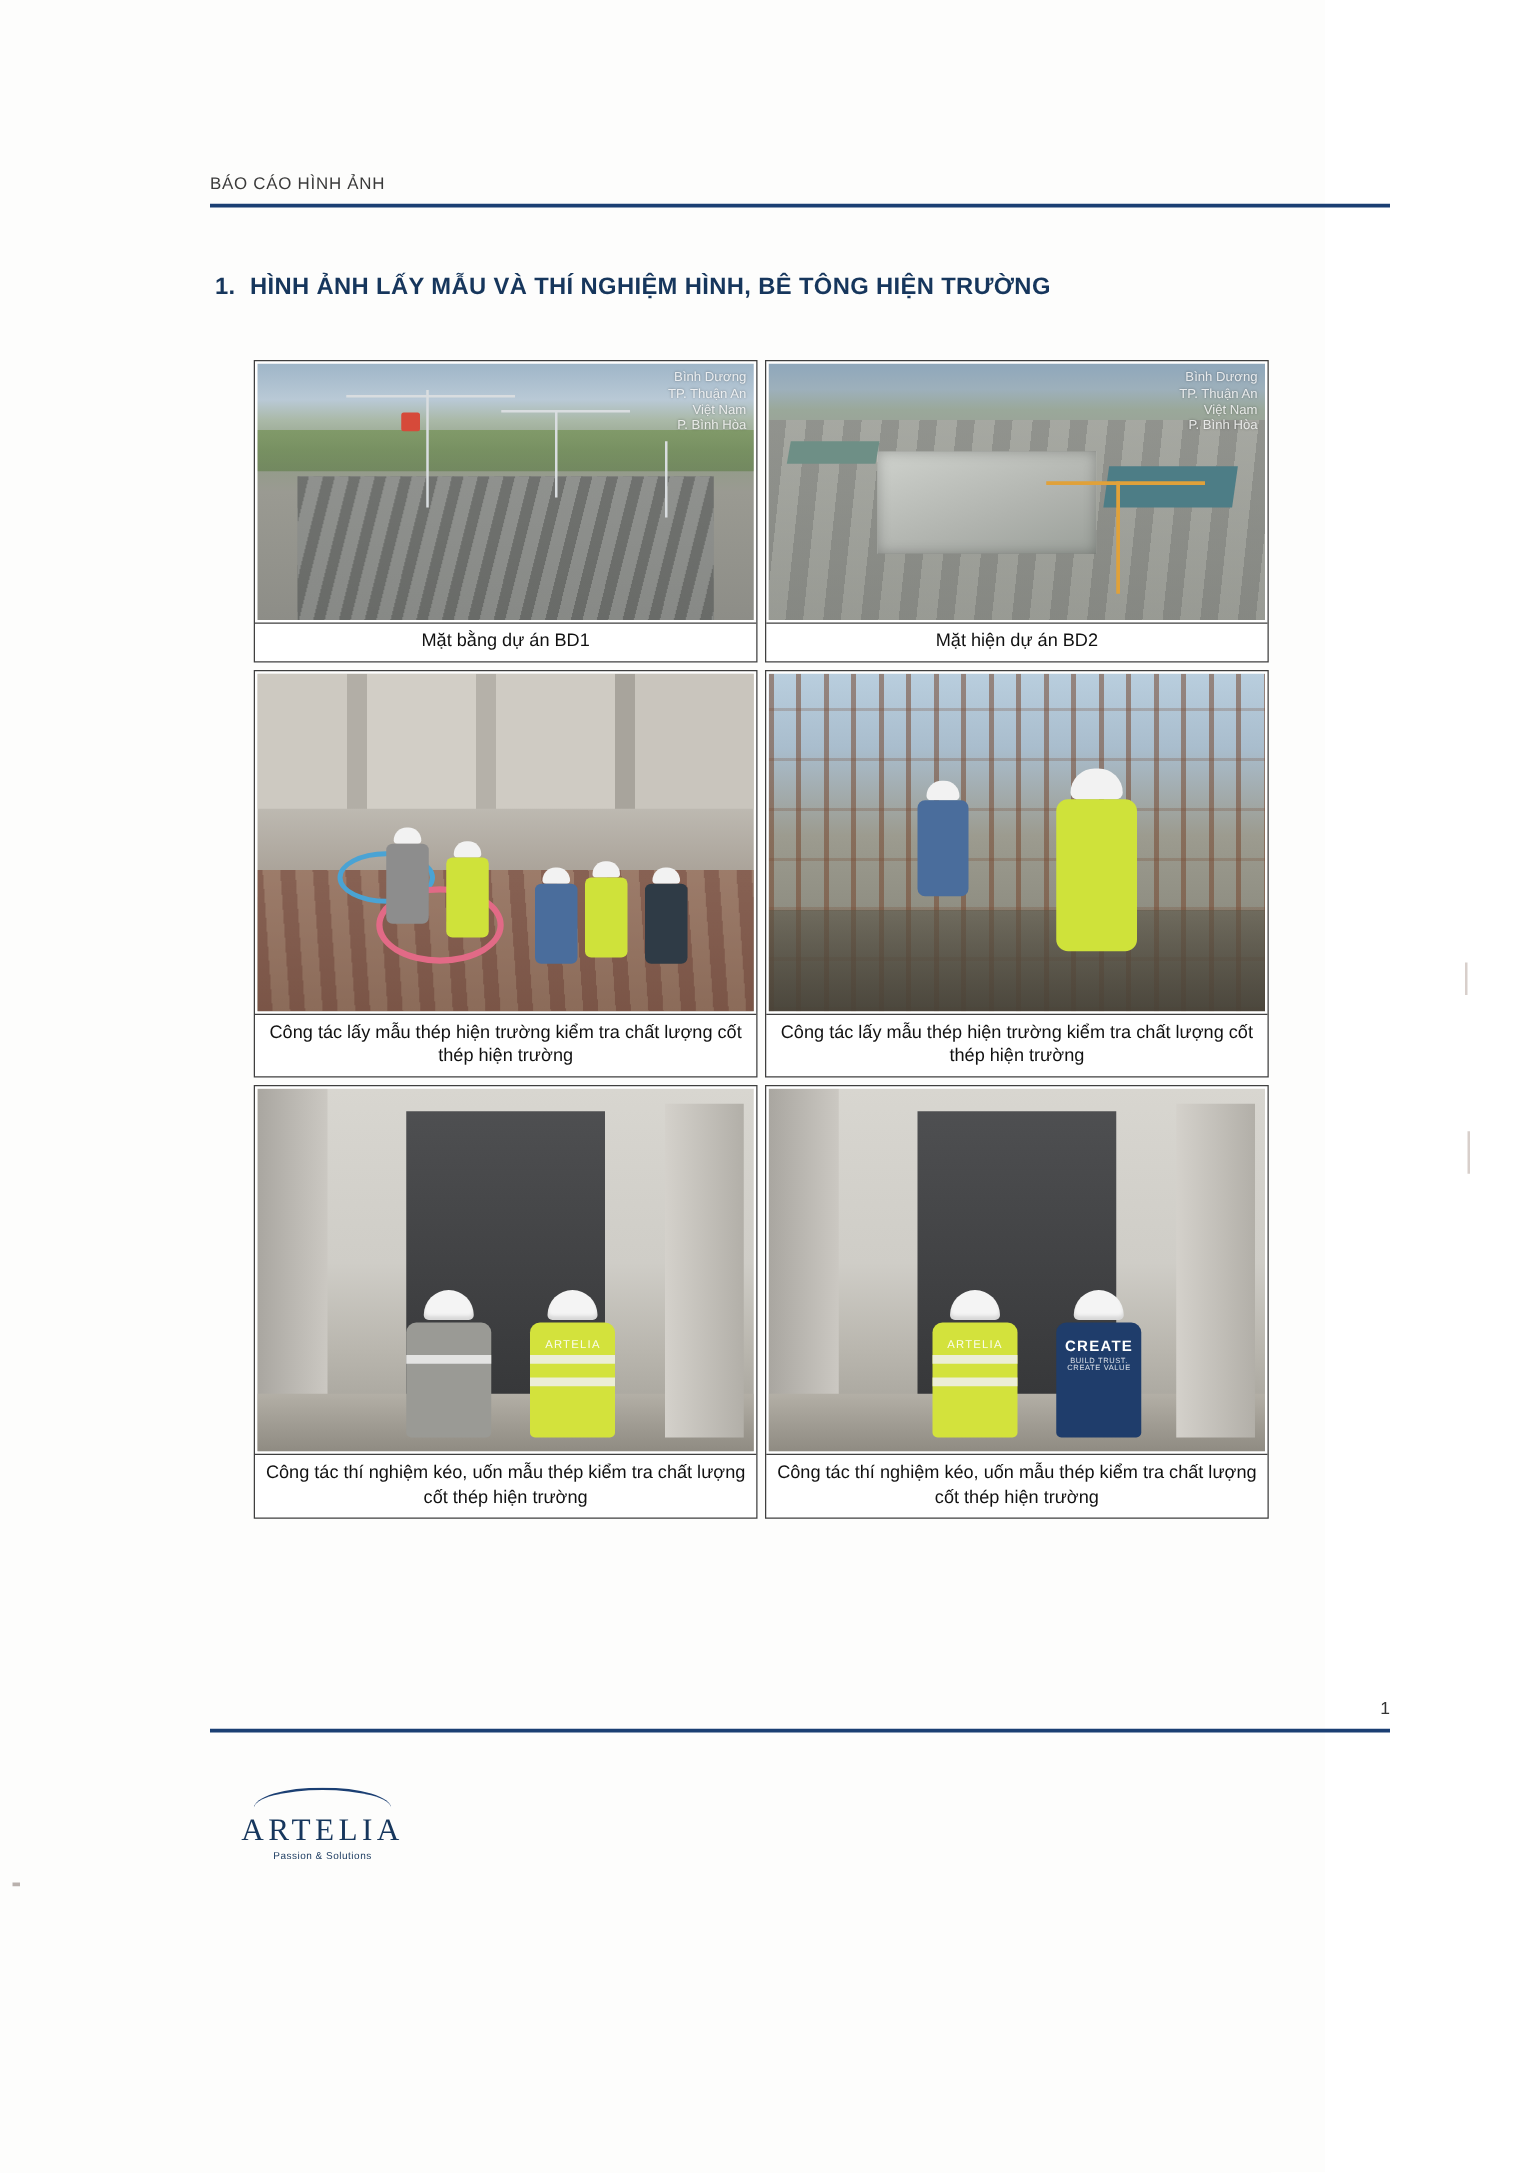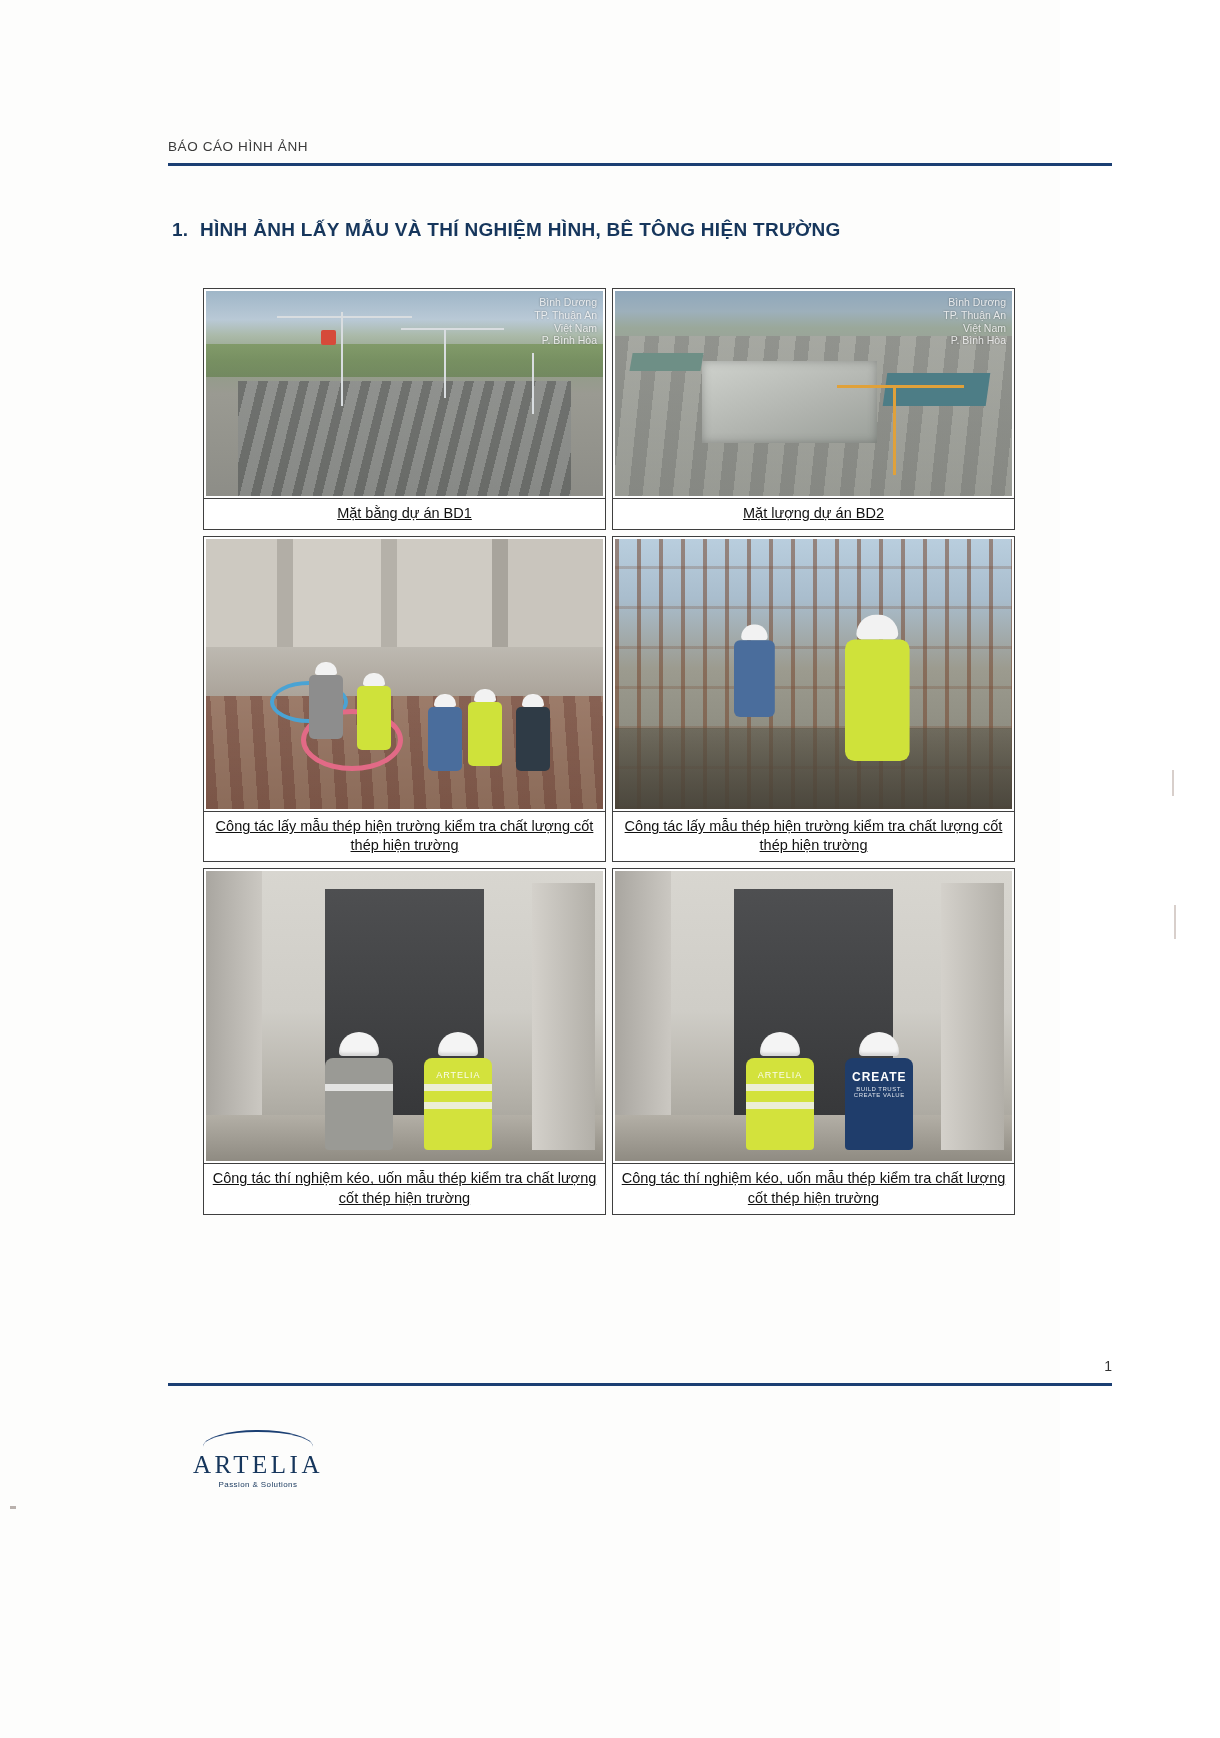--- a/index.html
+++ b/index.html
@@ -62,21 +62,20 @@
   .grid {
     position: absolute;
     left: 203px;
     top: 288px;
     width: 812px;
   }
   .grid-row {
     display: flex;
     gap: 6px;
     margin-bottom: 6px;
-    text-decoration: underline;
   }
   .cell {
     width: 403px;
     border: 1.5px solid #3f3f3f;
     background: #fff;
     box-sizing: border-box;
     padding: 2px;
   }
   .photo {
     width: 100%;
@@ -425,21 +424,21 @@
           <div class="teal-roof t2"></div>
           <div class="ycrane y1"></div>
           <div class="ycrane y1b"></div>
           <div class="geo">
             <div>Bình Dương</div>
             <div>TP. Thuận An</div>
             <div>Việt Nam</div>
             <div>P. Bình Hòa</div>
           </div>
         </div>
-        <div class="caption">Mặt lượng dự án BD2</div>
+        <div class="caption">Mặt hiện dự án BD2</div>
       </div>
     </div>
 
     <div class="grid-row">
       <div class="cell">
         <div class="photo site site1">
           <div class="hose2"></div>
           <div class="hose"></div>
           <div class="worker w-vest" style="left:38%; bottom:22%;">
             <div class="helmet"></div>

